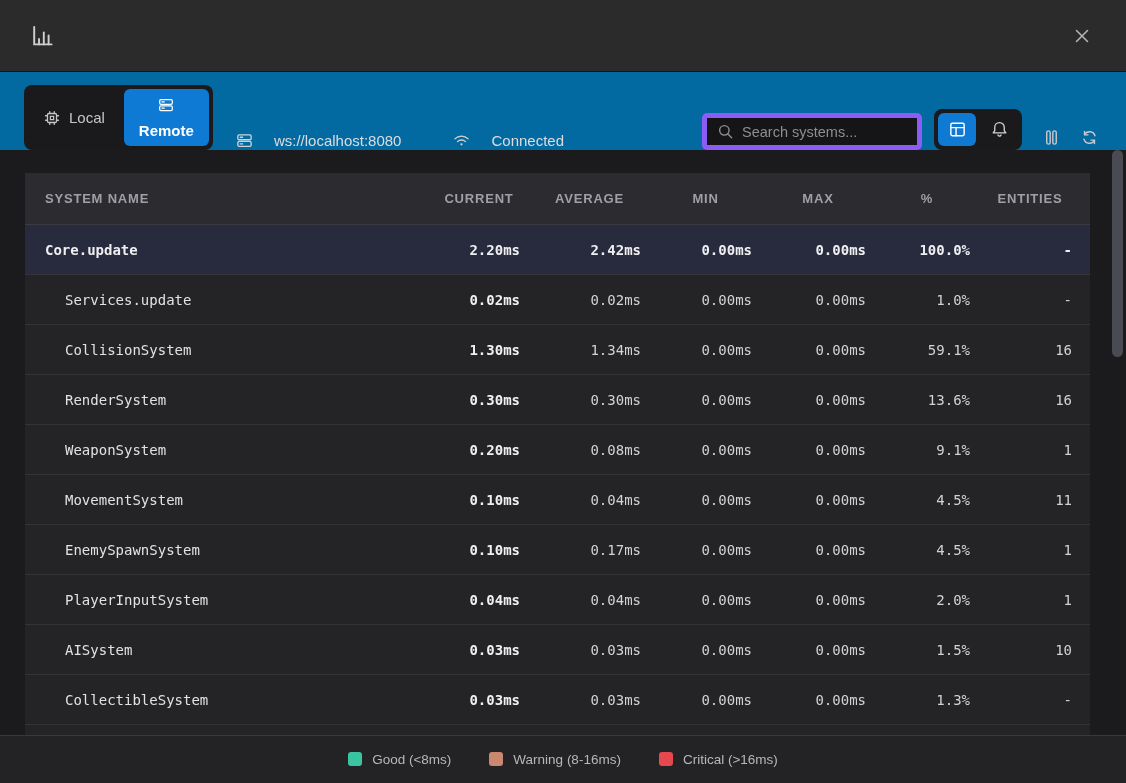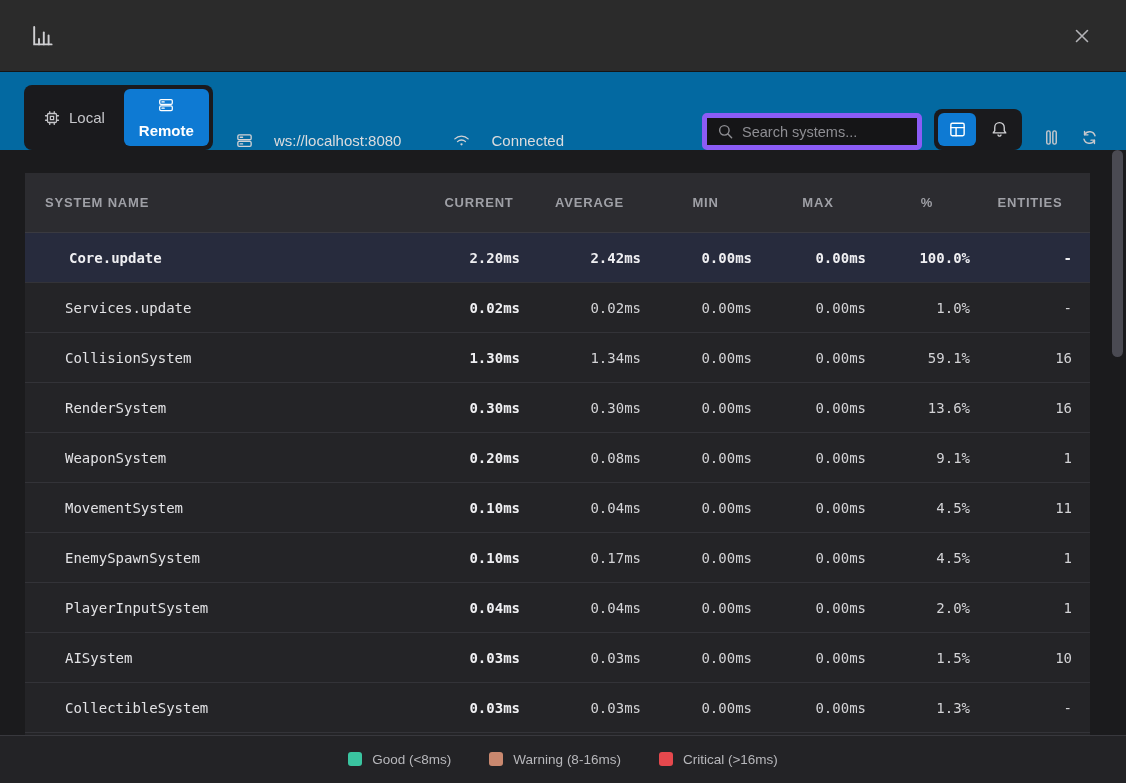--- a/index.html
+++ b/index.html
@@ -39,27 +39,27 @@
   .icon-btn { background:none; border:none; cursor:pointer; color:#c9c9cd; width:26px; height:26px;
     display:flex; align-items:center; justify-content:center; }
   .icon-btn.pause { margin-left:16px; }
   .icon-btn.refresh { margin-left:12px; }
   .icon-btn .ico { width:19px; height:19px; display:flex; }
 
   
   .content { flex:1 1 auto; background:#1b1b1d; position:relative; overflow:hidden; }
   .perf-table { position:absolute; left:25px; top:23px; width:1065px; background:#242427; }
   .grid-row { display:grid; grid-template-columns:1fr 100px 121px 111px 114px 104px 102px; align-items:center; }
-  .thead { height:60px; background:#2c2c30; color:#9fa0a6; font-size:13px; font-weight:700;
+  .thead { height:52px; background:#2c2c30; color:#9fa0a6; font-size:13px; font-weight:700;
     letter-spacing:.8px; border-bottom:1px solid #3a3a40; }
   .thead .hcell { text-align:center; padding-right:18px; }
   .thead .hcell:first-child { text-align:left; padding-left:20px; padding-right:0; }
   .row { height:50px; border-bottom:1px solid #333338; font-family:"DejaVu Sans Mono", monospace;
     font-size:14px; color:#d3d3d6; background:#242427; cursor:default; }
-  .row.highlight { background:#272b3d;padding-left:24px; }
+  .row.highlight { background:#272b3d; }
   .row .cell { text-align:right; padding-right:18px; }
   .row .cell.name { text-align:left; padding-right:0; color:#e2e2e5; }
   .row .cell.cur { font-weight:700; color:#efeff2; }
   .row.parent .cell { font-weight:700; color:#efeff2; }
   .partial-row { height:10px; background:#242427; }
 
   .scroll-thumb { position:absolute; right:3px; top:0; width:11px; height:207px; border-radius:6px;
     background:#4a4a52; }
 
   

